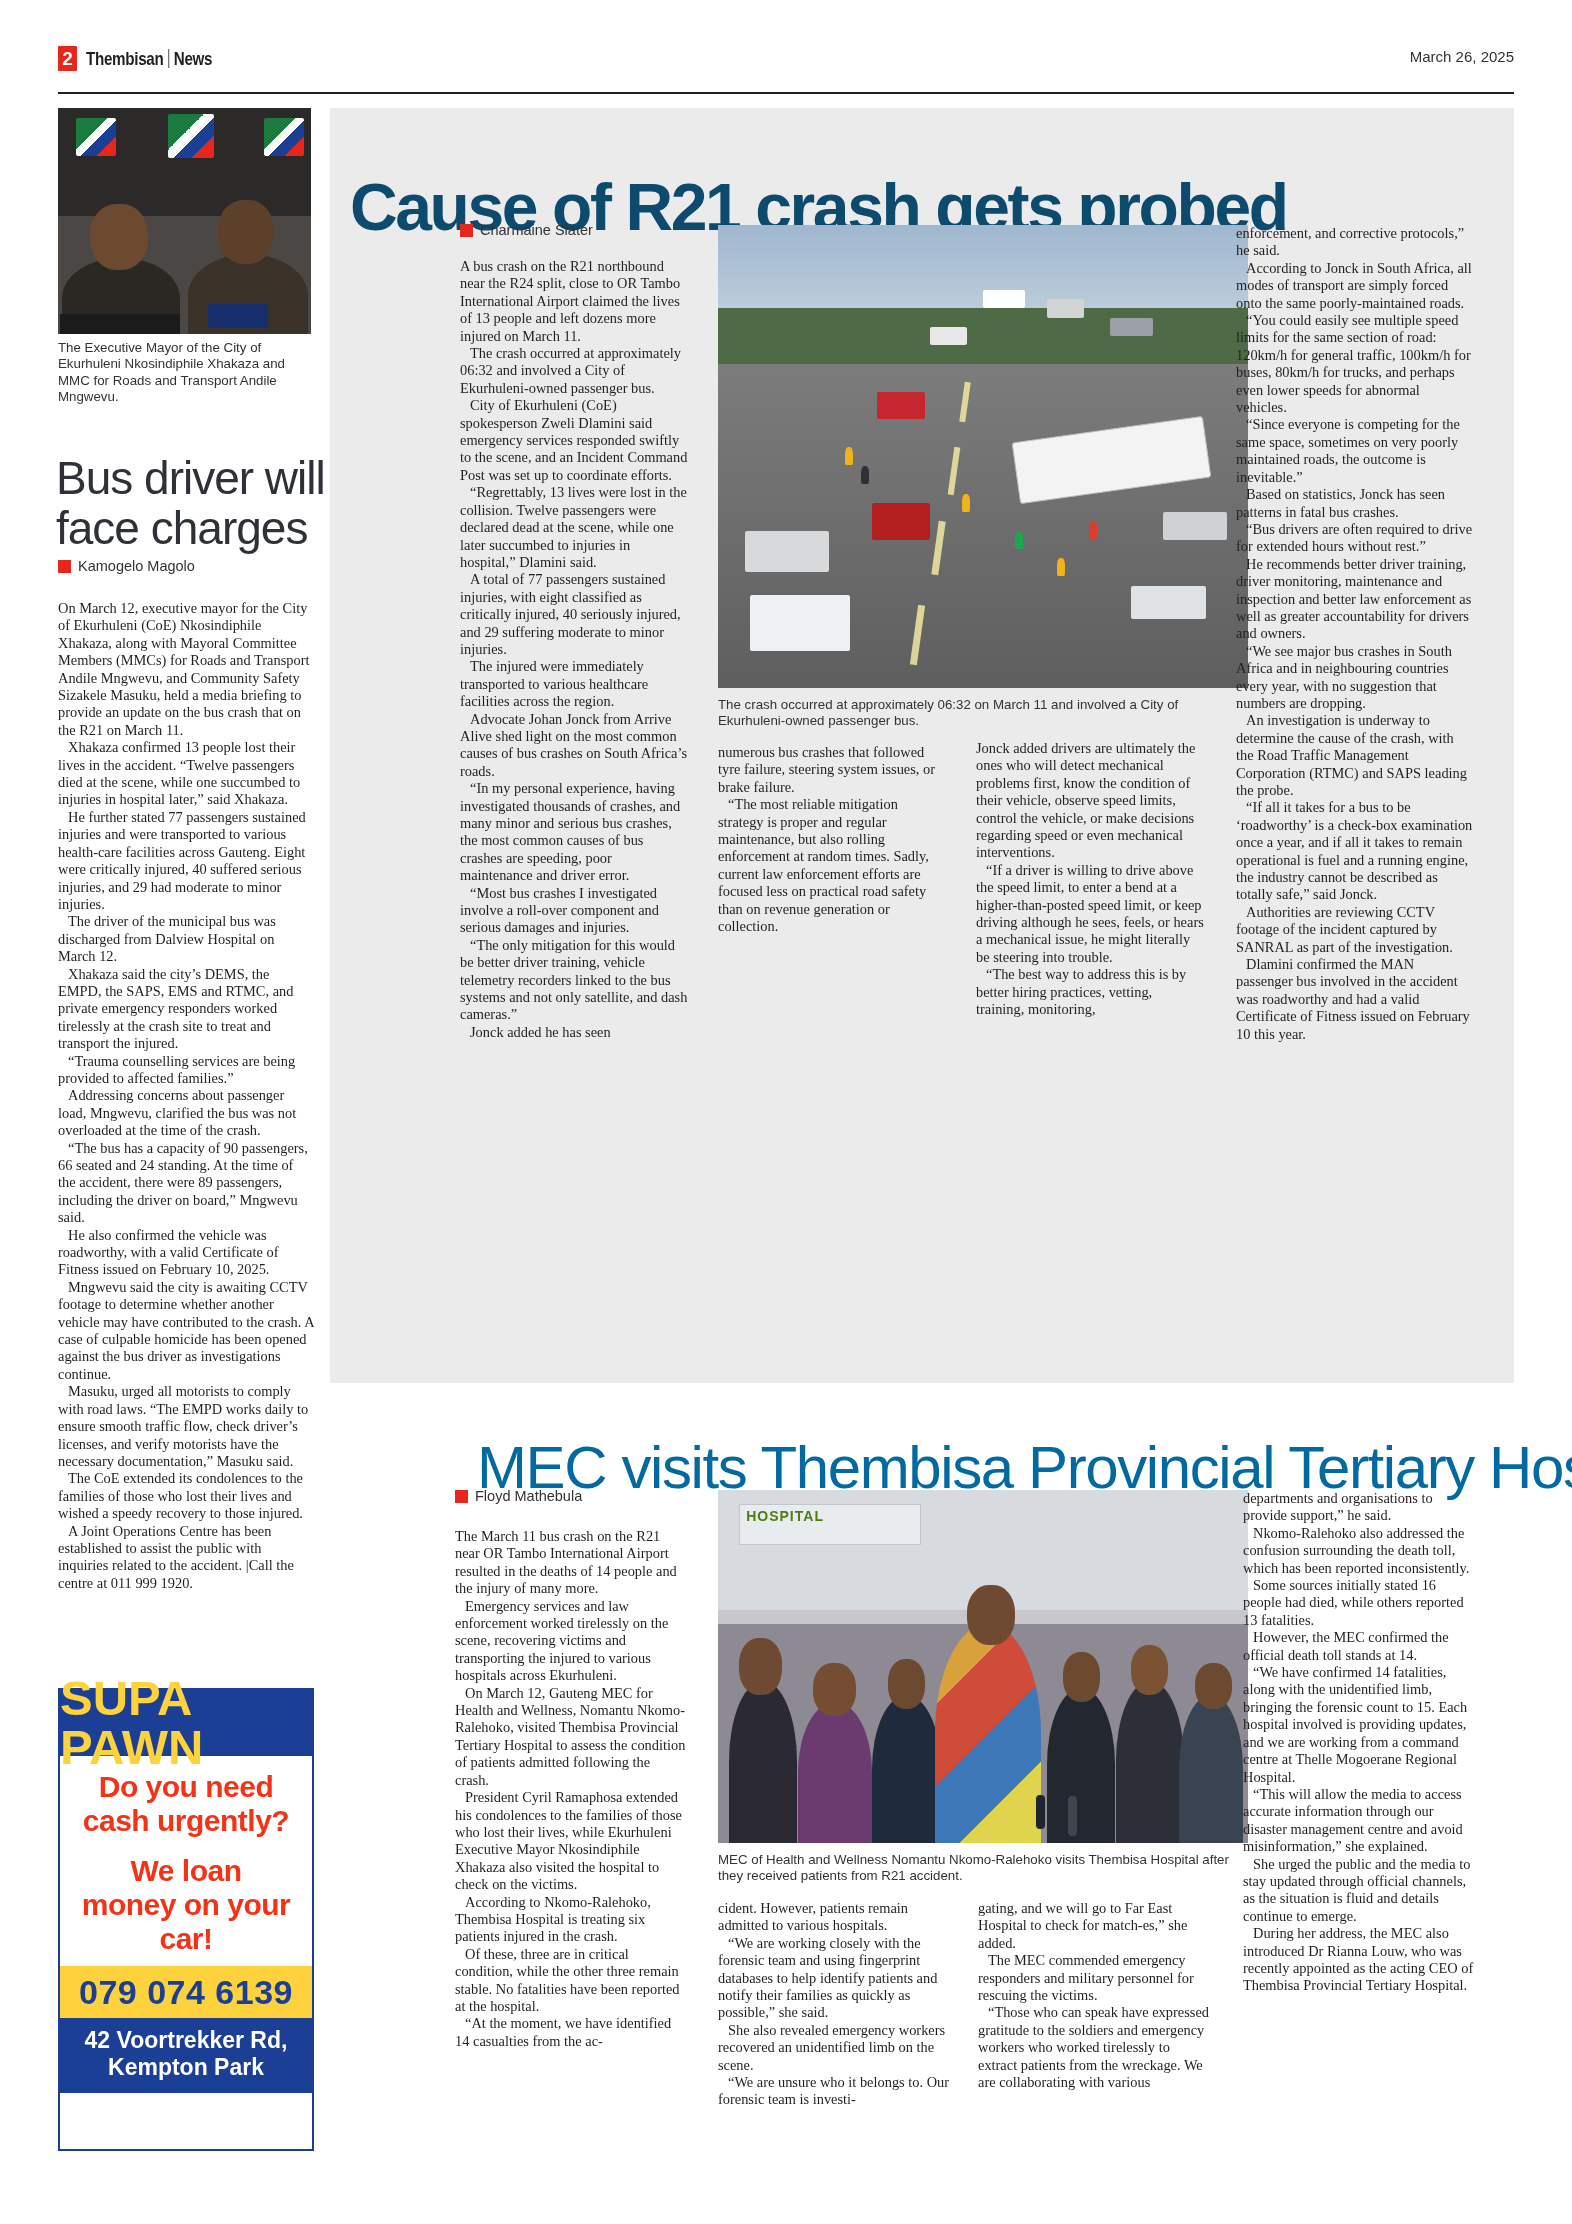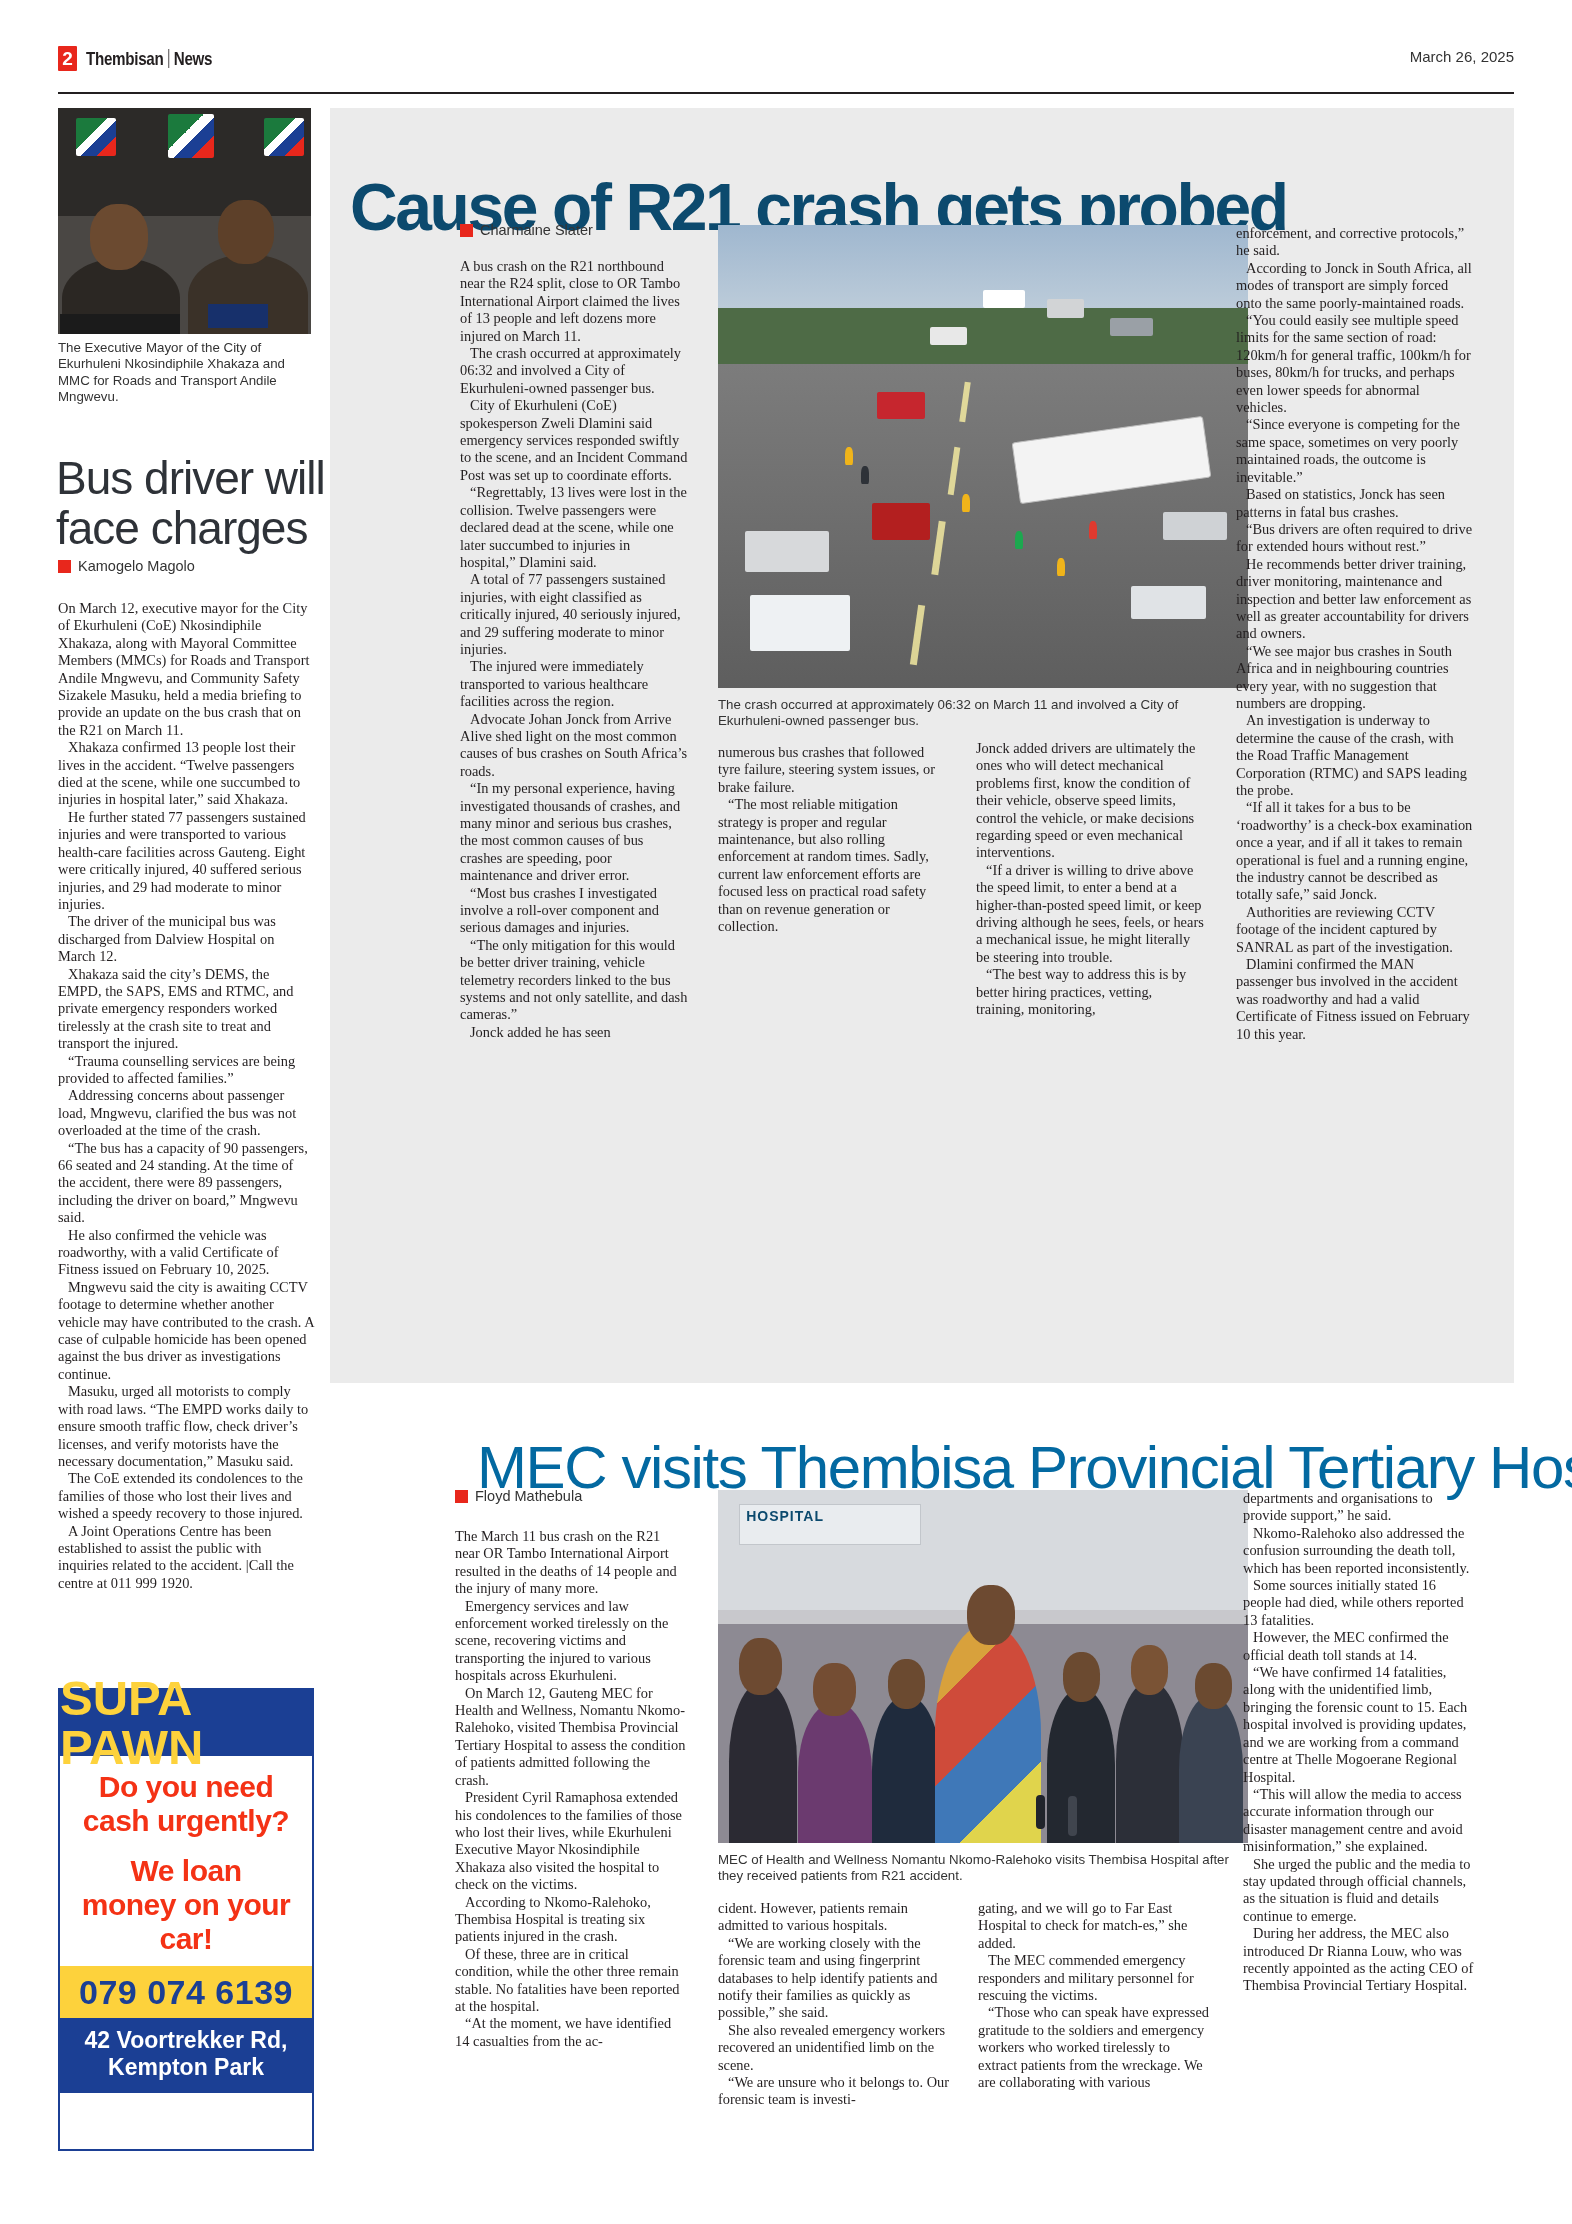--- a/index.html
+++ b/index.html
@@ -125,21 +125,21 @@
 
   .mayor-bg{position:absolute;inset:0;background:#4a4744;}
   .mayor-banner{position:absolute;left:0;top:0;right:0;height:48%;background:#2c2a28;}
   .flaglogo{position:absolute;border-radius:2px;}
   .suit{position:absolute;background:#2b2723;border-radius:50% 50% 0 0;}
   .face{position:absolute;background:#6b4a30;border-radius:45%;}
 
   .hosp-bg{position:absolute;inset:0;background:#c8c8cc;}
   .hosp-sign{position:absolute;left:4%;top:4%;width:34%;height:11%;background:#e9ecef;border:1px solid #c2c6cb;}
   .hosp-sign span{
-    font-family:"Liberation Sans",sans-serif;font-weight:bold;font-size:14px;color:#0c4a6e;
+    font-family:"Liberation Sans",sans-serif;font-weight:bold;font-size:14px;color:#4d7c0f;
     line-height:100%;display:block;padding:4px 6px;letter-spacing:1px;
   }
 </style>
 </head>
 <body>
 
 <div class="page">
 
   <div class="masthead">
     <div class="mh-left">

